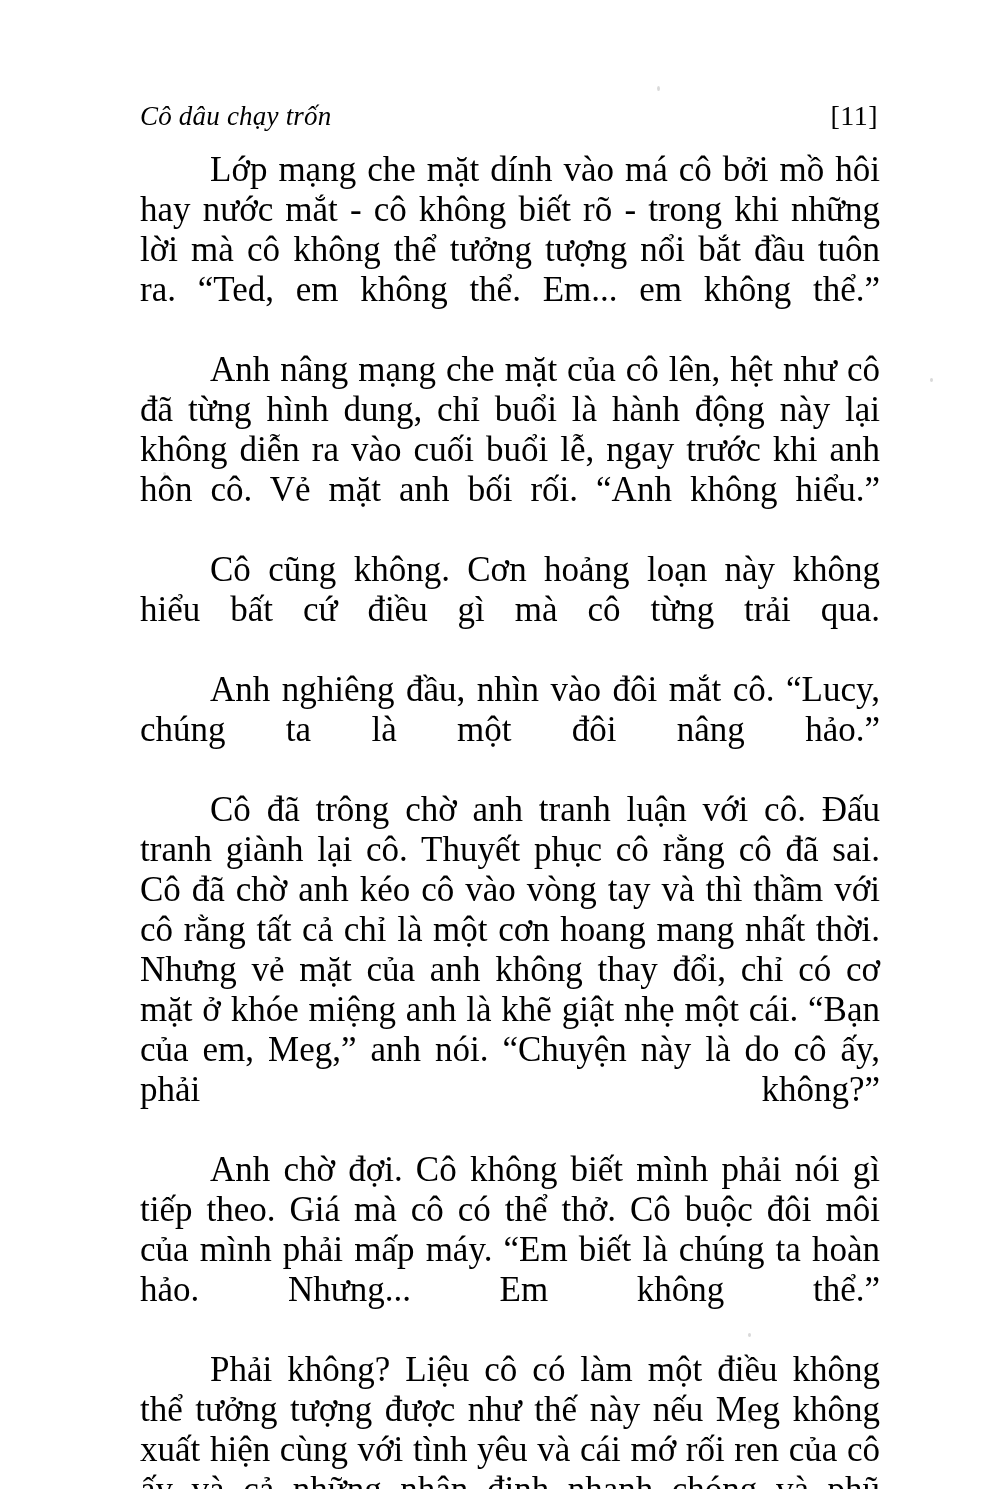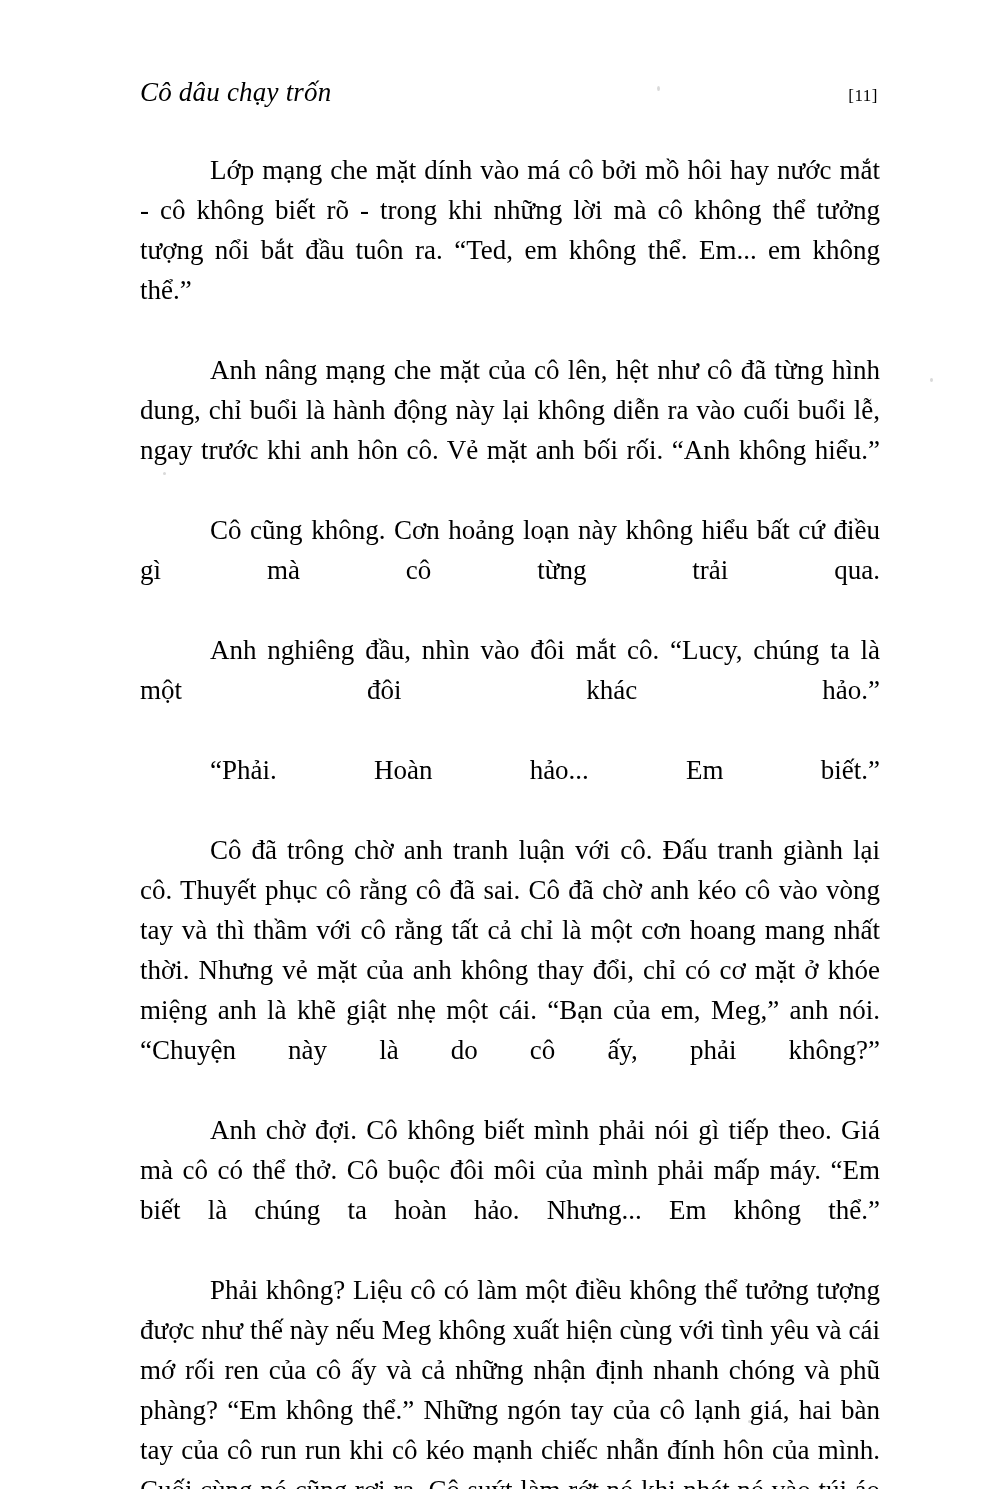--- a/index.html
+++ b/index.html
@@ -18,48 +18,48 @@
     position: relative;
     width: 1000px;
     height: 1489px;
     background: #ffffff;
     box-sizing: border-box;
   }
   
   .running-head {
     position: absolute;
     left: 140px;
-    top: 77px;
+    top: 100px;
     width: 738px;
     display: flex;
     align-items: baseline;
     justify-content: space-between;
   }
   .running-title {
     font-style: italic;
     font-size: 27px;
     letter-spacing: 0.2px;
     white-space: nowrap;
   }
   .folio {
     font-style: normal;
-    font-size: 17px;
+    font-size: 28px;
     letter-spacing: 0.5px;
     white-space: nowrap;
   }
   
   .textblock {
     position: absolute;
     left: 140px;
     top: 150px;
     width: 740px;
   }
   p.para {
     margin: 0;
-    font-size: 27px;
+    font-size: 35px;
     line-height: 40px;
     text-align: justify;
     text-justify: inter-word;
     text-indent: 70px;
     word-spacing: 0.2px;
     hyphens: none;
   }
   
   p.para::after {
     content: "";
@@ -87,21 +87,20 @@
 
   <div class="running-head">
     <span class="running-title">Cô dâu chạy trốn</span>
     <span class="folio">[11]</span>
   </div>
 
   <div class="textblock">
     <p class="para">Lớp mạng che mặt dính vào má cô bởi mồ hôi hay nước mắt - cô không biết rõ - trong khi những lời mà cô không thể tưởng tượng nổi bắt đầu tuôn ra. “Ted, em không thể. Em... em không thể.”</p>
     <p class="para">Anh nâng mạng che mặt của cô lên, hệt như cô đã từng hình dung, chỉ buổi là hành động này lại không diễn ra vào cuối buổi lễ, ngay trước khi anh hôn cô. Vẻ mặt anh bối rối. “Anh không hiểu.”</p>
     <p class="para">Cô cũng không. Cơn hoảng loạn này không hiểu bất cứ điều gì mà cô từng trải qua.</p>
-    <p class="para">Anh nghiêng đầu, nhìn vào đôi mắt cô. “Lucy, chúng ta là một đôi khác hảo.”</p>
-    <p class="para">“Phải. Hoàn hảo... Em biết.”</p>
+    <p class="para">Anh nghiêng đầu, nhìn vào đôi mắt cô. “Lucy, chúng ta là một đôi nâng hảo.”</p>
     <p class="para">Cô đã trông chờ anh tranh luận với cô. Đấu tranh giành lại cô. Thuyết phục cô rằng cô đã sai. Cô đã chờ anh kéo cô vào vòng tay và thì thầm với cô rằng tất cả chỉ là một cơn hoang mang nhất thời. Nhưng vẻ mặt của anh không thay đổi, chỉ có cơ mặt ở khóe miệng anh là khẽ giật nhẹ một cái. “Bạn của em, Meg,” anh nói. “Chuyện này là do cô ấy, phải không?”</p>
     <p class="para">Anh chờ đợi. Cô không biết mình phải nói gì tiếp theo. Giá mà cô có thể thở. Cô buộc đôi môi của mình phải mấp máy. “Em biết là chúng ta hoàn hảo. Nhưng... Em không thể.”</p>
     <p class="para">Phải không? Liệu cô có làm một điều không thể tưởng tượng được như thế này nếu Meg không xuất hiện cùng với tình yêu và cái mớ rối ren của cô ấy và cả những nhận định nhanh chóng và phũ phàng? “Em không thể.” Những ngón tay của cô lạnh giá, hai bàn tay của cô run run khi cô kéo mạnh chiếc nhẫn đính hôn của mình. Cuối cùng nó cũng rơi ra. Cô suýt làm rớt nó khi nhét nó vào túi áo của anh.</p>
 
   </div>
 
 </div>
 
 </body></html>

